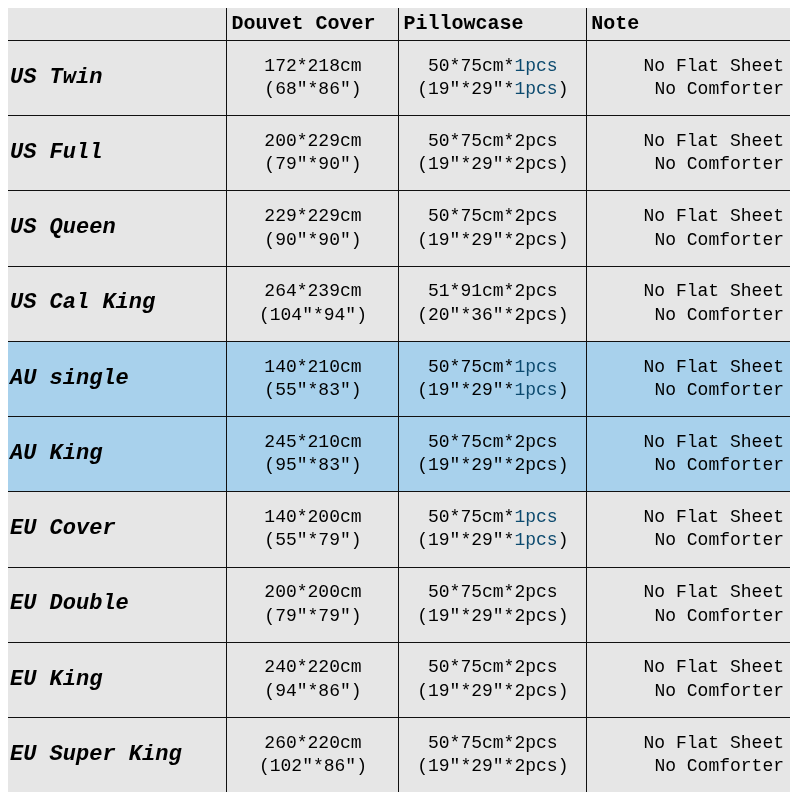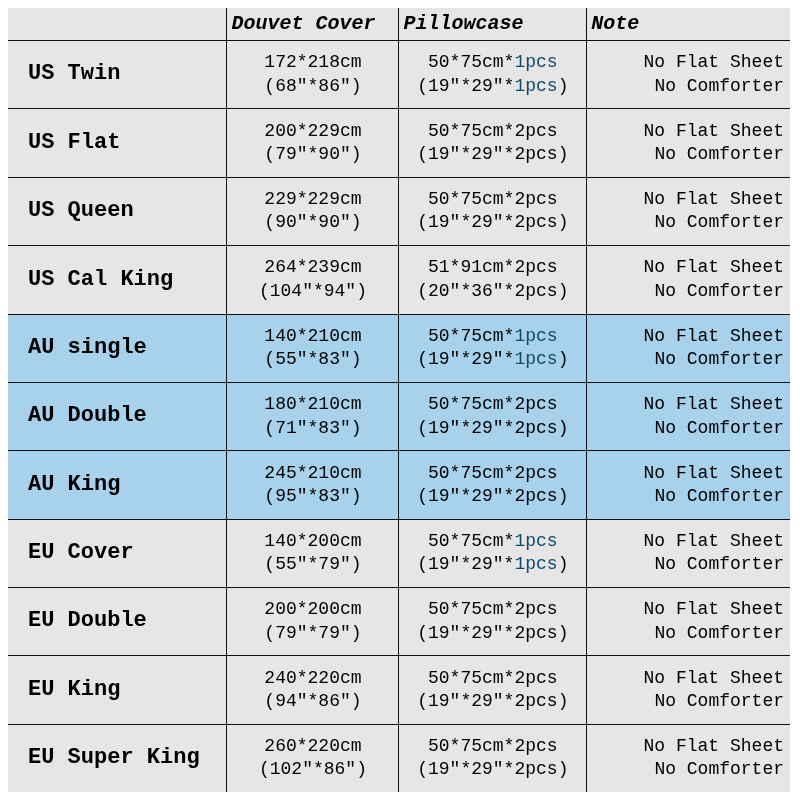--- a/index.html
+++ b/index.html
@@ -32,33 +32,34 @@
       border-top: 1px solid #111;
       border-right: none;
       border-bottom: none;
       padding: 3px 6px;
       vertical-align: middle;
       font-size: 18px;
       line-height: 1.3;
       color: #000;
     }
     tr td:first-child, tr th:first-child { border-left: none; }
-    thead th { border-top: none; font-style: italic; }
+    thead th { border-top: none; }
     th {
       font-weight: bold;
       text-align: left;
       font-size: 20px;
       padding-left: 4px;
     }
     th.blank { border-left: none; }
     td.size {
       font-weight: bold;
       text-align: left;
       font-size: 22px;
-      padding-left: 20px;
+      padding-left: 2px;
+      font-style: italic;
     }
     td.center { text-align: center; }
     td.note { text-align: right; font-size:18px; }
     tr.au td { background: #a8d1ec; }
     .red { color: #0c4a6e; }
     .line { display: block; }
   </style>
 </head>
 <body>
 <div class="wrap">
@@ -88,21 +89,21 @@
           <td class="center">
             <span class="line">50*75cm*<span class="red">1pcs</span></span>
             <span class="line">(19″*29″*<span class="red">1pcs</span>)</span>
           </td>
           <td class="note">
             <span class="line">No Flat Sheet</span>
             <span class="line">No Comforter</span>
           </td>
         </tr>
         <tr>
-          <td class="size">US Flat</td>
+          <td class="size">US Full</td>
           <td class="center">
             <span class="line">200*229cm</span>
             <span class="line">(79″*90″)</span>
           </td>
           <td class="center">
             <span class="line">50*75cm*2pcs</span>
             <span class="line">(19″*29″*2pcs)</span>
           </td>
           <td class="note">
             <span class="line">No Flat Sheet</span>
@@ -141,35 +142,20 @@
         </tr>
         <tr class="au">
           <td class="size">AU single</td>
           <td class="center">
             <span class="line">140*210cm</span>
             <span class="line">(55″*83″)</span>
           </td>
           <td class="center">
             <span class="line">50*75cm*<span class="red">1pcs</span></span>
             <span class="line">(19″*29″*<span class="red">1pcs</span>)</span>
-          </td>
-          <td class="note">
-            <span class="line">No Flat Sheet</span>
-            <span class="line">No Comforter</span>
-          </td>
-        </tr>
-        <tr class="au">
-          <td class="size">AU Double</td>
-          <td class="center">
-            <span class="line">180*210cm</span>
-            <span class="line">(71″*83″)</span>
-          </td>
-          <td class="center">
-            <span class="line">50*75cm*2pcs</span>
-            <span class="line">(19″*29″*2pcs)</span>
           </td>
           <td class="note">
             <span class="line">No Flat Sheet</span>
             <span class="line">No Comforter</span>
           </td>
         </tr>
         <tr class="au">
           <td class="size">AU King</td>
           <td class="center">
             <span class="line">245*210cm</span>

